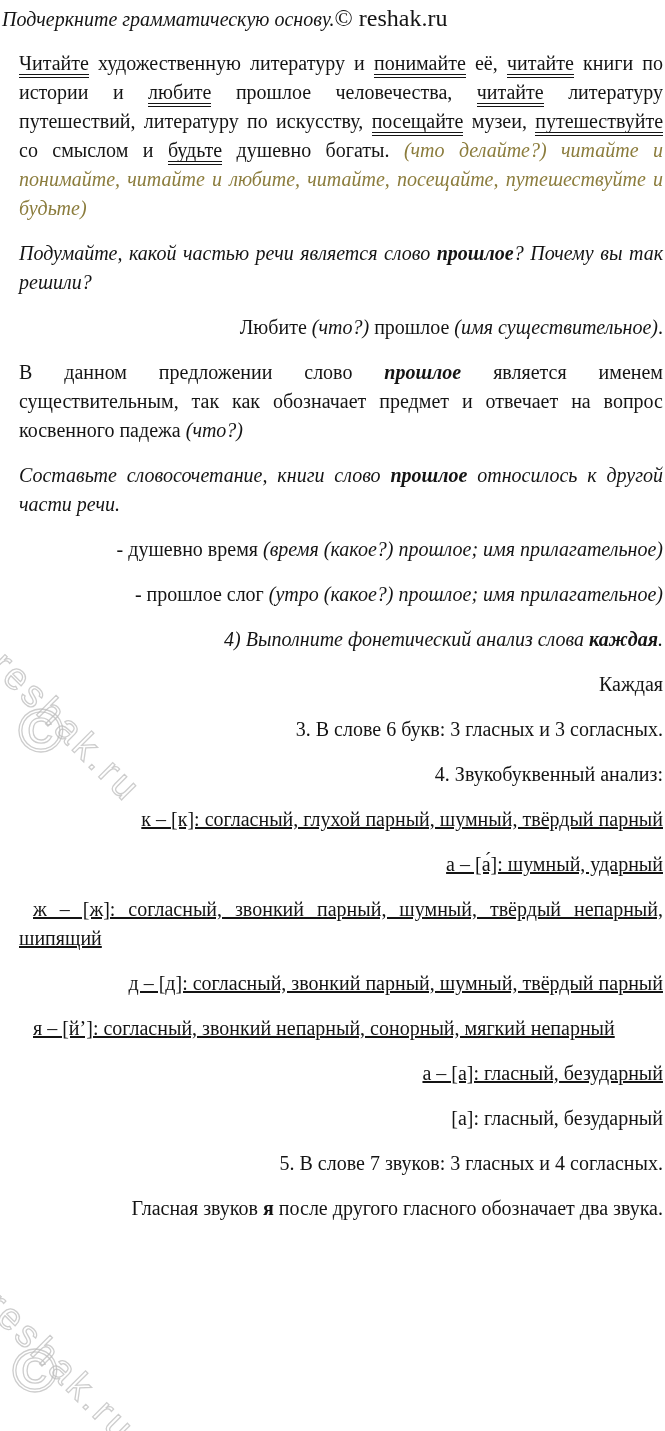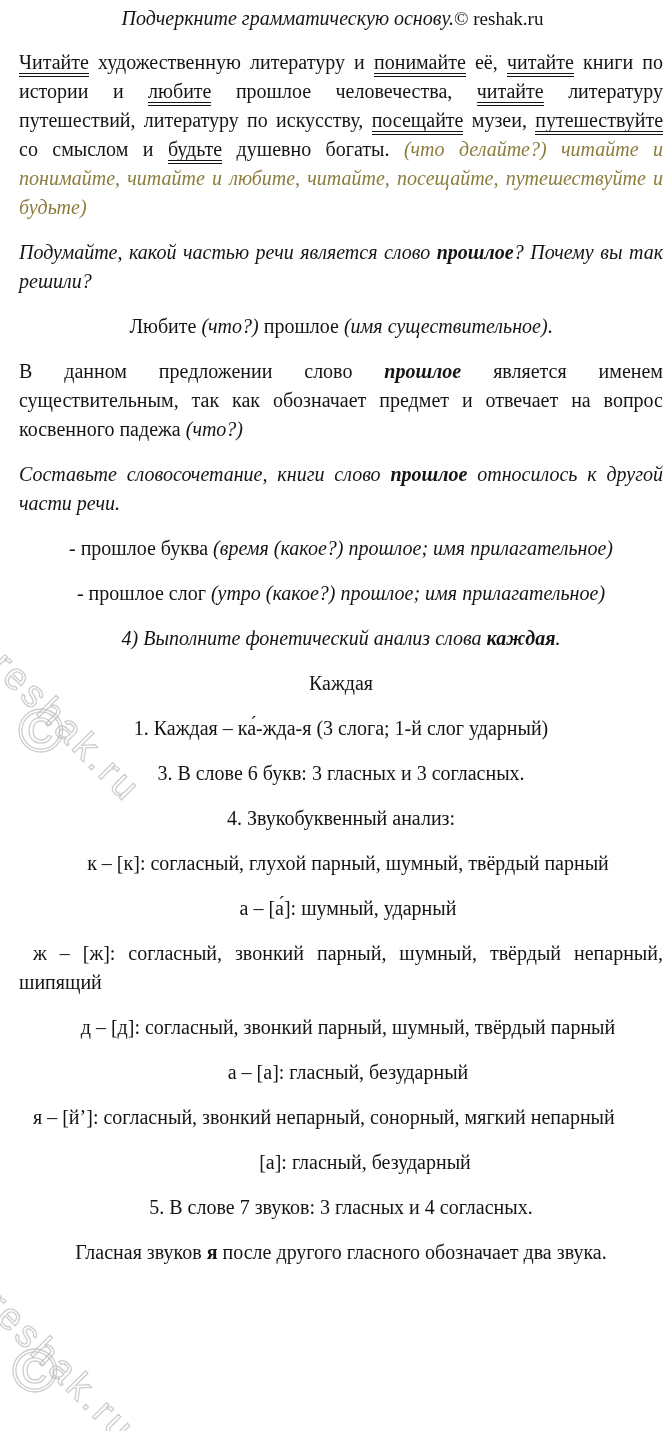--- a/index.html
+++ b/index.html
@@ -14,31 +14,31 @@
     position: relative;
     overflow: hidden;
   }
   .content {
     position: relative;
     z-index: 1;
     padding: 4px 2px 0 2px;
   }
   .hdr {
     display: flex;
-    justify-content: center;
+    justify-content: flex-start;
     align-items: baseline;
     margin: 0 0 15px 0;
   }
   .hdr .task { font-style: italic; }
-  .hdr .copy { font-style: normal; font-size: 19px; }
+  .hdr .copy { font-style: normal; font-size: 24px; }
 
   p.para { margin: 0 0 16px 17px; }
   p.justify { text-align: justify; }
-  p.left { text-align: center; }
-  p.indent { text-indent: 14px; }
+  p.left { text-align: right; }
+  p.indent { text-indent: 14px; text-decoration: underline; }
   p.indent-big { padding-left: 48px; }
 
   .run.r  { font-style: normal; font-weight: 400; }
   .run.i  { font-style: italic; }
   .run.b  { font-weight: 700; }
   .run.bi { font-style: italic; font-weight: 700; }
   .run.u2 { border-bottom: 4px double #141414; }
   .run.oi { font-style: italic; color: var(--accent, #8b7c3c); }
 
   .wm {
@@ -90,30 +90,29 @@
   <div class="hdr">
     <span class="task">Подчеркните грамматическую основу.</span>
     <span class="copy">© reshak.ru</span>
   </div>
   <div>
       <p class="para justify"><span class="run u2">Читайте</span><span class="run r"> художественную литературу и </span><span class="run u2">понимайте</span><span class="run r"> её, </span><span class="run u2">читайте</span><span class="run r"> книги по истории и </span><span class="run u2">любите</span><span class="run r"> прошлое человечества, </span><span class="run u2">читайте</span><span class="run r"> литературу путешествий, литературу по искусству, </span><span class="run u2">посещайте</span><span class="run r"> музеи, </span><span class="run u2">путешествуйте</span><span class="run r"> со смыслом и </span><span class="run u2">будьте</span><span class="run r"> душевно богаты. </span><span class="run oi">(что делайте?) читайте и понимайте, читайте и любите, читайте, посещайте, путешествуйте и будьте)</span></p>
       <p class="para justify"><span class="run i">Подумайте, какой частью речи является слово </span><span class="run bi">прошлое</span><span class="run i">? Почему вы так решили?</span></p>
       <p class="para left"><span class="run r">Любите </span><span class="run i">(что?)</span><span class="run r"> прошлое </span><span class="run i">(имя существительное)</span><span class="run r">.</span></p>
       <p class="para justify"><span class="run r">В данном предложении слово </span><span class="run bi">прошлое</span><span class="run r"> является именем существительным, так как обозначает предмет и отвечает на вопрос косвенного падежа </span><span class="run i">(что?)</span></p>
       <p class="para justify"><span class="run i">Составьте словосочетание, книги слово </span><span class="run bi">прошлое</span><span class="run i"> относилось к другой части речи.</span></p>
-      <p class="para left"><span class="run r">- прошлое буква </span><span class="run i">(время (какое?) прошлое; имя прилагательное)</span></p>
+      <p class="para left"><span class="run r">- душевно время </span><span class="run i">(время (какое?) прошлое; имя прилагательное)</span></p>
       <p class="para left"><span class="run r">- прошлое слог </span><span class="run i">(утро (какое?) прошлое; имя прилагательное)</span></p>
       <p class="para left"><span class="run i">4) Выполните фонетический анализ слова </span><span class="run bi">каждая</span><span class="run i">.</span></p>
       <p class="para left"><span class="run r">Каждая</span></p>
-      <p class="para left"><span class="run r">1. Каждая – ка́-жда-я (3 слога; 1-й слог ударный)</span></p>
       <p class="para left"><span class="run r">3. В слове 6 букв: 3 гласных и 3 согласных.</span></p>
       <p class="para left"><span class="run r">4. Звукобуквенный анализ:</span></p>
       <p class="para left indent"><span class="run r">к – [к]: согласный, глухой парный, шумный, твёрдый парный</span></p>
       <p class="para left indent"><span class="run r">а – [а́]: шумный, ударный</span></p>
       <p class="para justify indent"><span class="run r">ж – [ж]: согласный, звонкий парный, шумный, твёрдый непарный, шипящий</span></p>
       <p class="para left indent"><span class="run r">д – [д]: согласный, звонкий парный, шумный, твёрдый парный</span></p>
+      <p class="para justify indent"><span class="run r">я – [й’]: согласный, звонкий непарный, сонорный, мягкий непарный</span></p>
       <p class="para left indent"><span class="run r">а – [а]: гласный, безударный</span></p>
-      <p class="para justify indent"><span class="run r">я – [й’]: согласный, звонкий непарный, сонорный, мягкий непарный</span></p>
       <p class="para left indent-big"><span class="run r">[а]: гласный, безударный</span></p>
       <p class="para left"><span class="run r">5. В слове 7 звуков: 3 гласных и 4 согласных.</span></p>
       <p class="para left"><span class="run r">Гласная звуков </span><span class="run b">я</span><span class="run r"> после другого гласного обозначает два звука.</span></p>
     </div>
 </div>
 
 </body></html>

